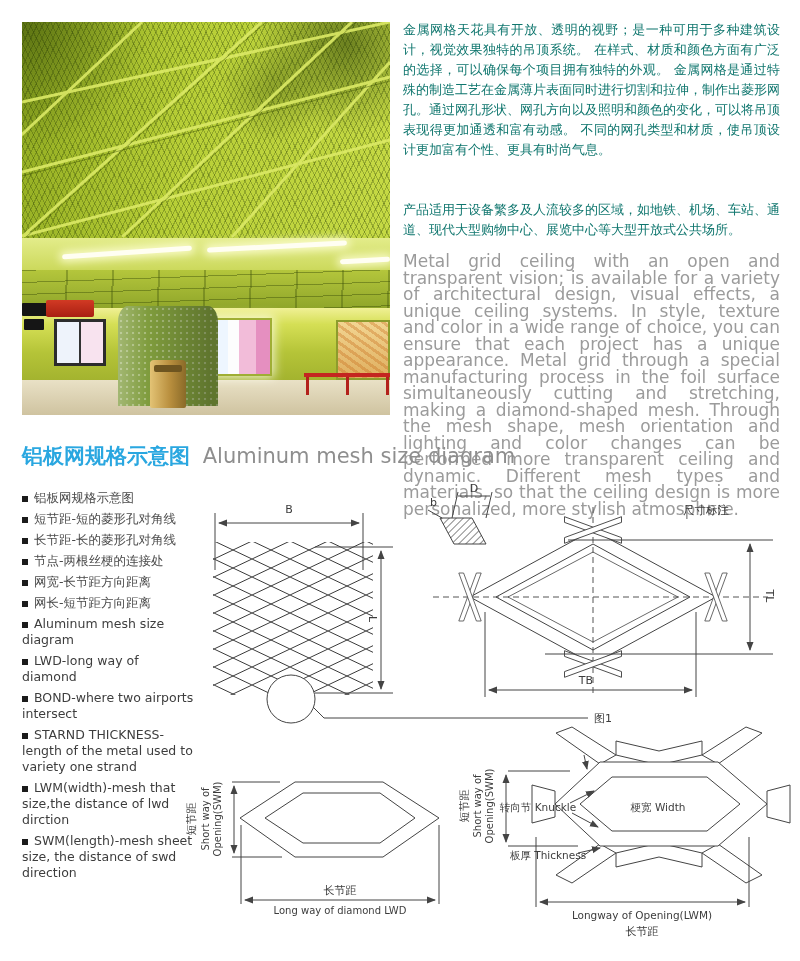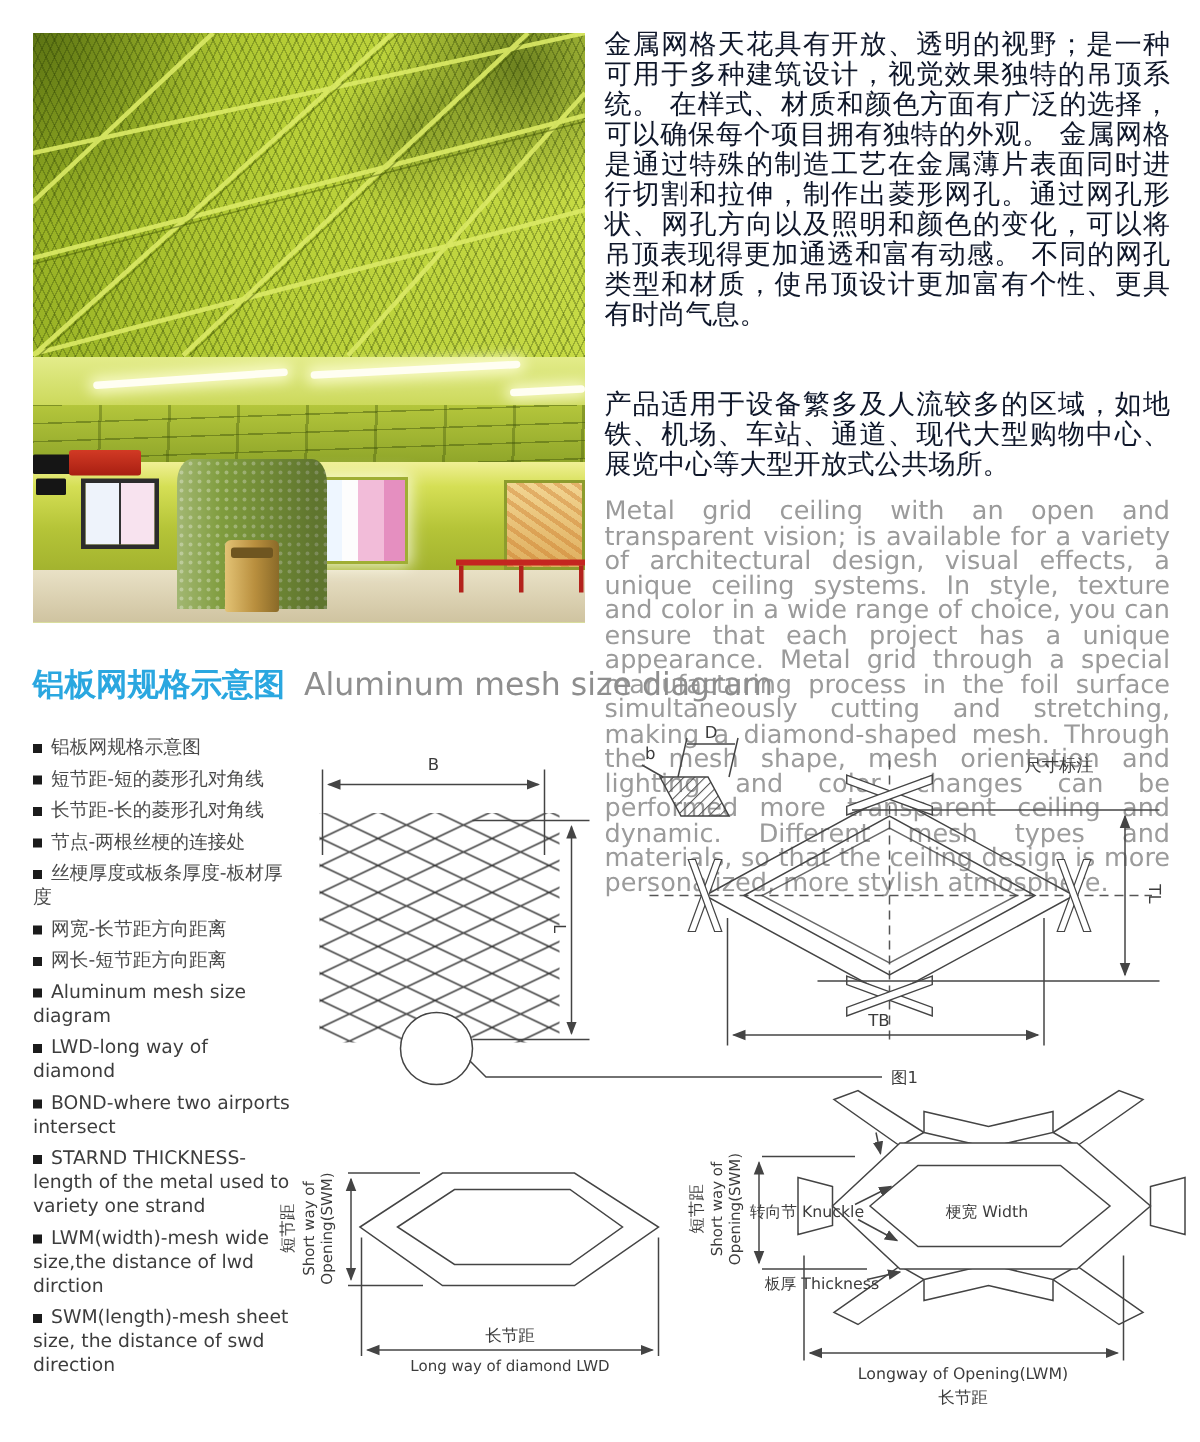--- a/index.html
+++ b/index.html
@@ -55,21 +55,21 @@
   .lb-right { left:314px; top:298px; width:54px; height:60px; border:2px solid #8d9c2d;
     background:
       repeating-linear-gradient(35deg, rgba(200,110,30,.35) 0 3px, transparent 3px 7px),
       linear-gradient(#f2d592,#dfae5e); }
   .railing { position:absolute; left:282px; top:351px; width:86px; height:4px; background:#c42620; }
   .rail-post { position:absolute; width:3px; height:18px; top:355px; background:#b3221c; }
 
   
   .col-right { position:absolute; left:403px; top:20px; width:377px; }
   .col-right p { text-align:justify; }
-  .p-cn { font-size:18px; line-height:20px; color:#0f172a; }
+  .p-cn { font-size:13px; line-height:20px; color:#0f766e; }
   .p-cn1 { margin-bottom:21px; }
   .p-cn2 { margin-bottom:13px;margin-top:40px; }
   .p-en { font-size:17px; line-height:16.5px; color:#9b9b9b; }
   .p-en1 { margin-bottom:18px; }
 
   
   .sec-title { position:absolute; left:22px; top:442px; font-size:21px; white-space:nowrap;text-align:center; }
   .sec-title .cn { color:#2aa7e0; font-weight:bold; }
   .sec-title .en { color:#8e8e8e; margin-left:6px; }
 
@@ -160,28 +160,27 @@
   <div class="sec-title">
     <span class="cn">铝板网规格示意图</span>
     <span class="en">Aluminum mesh size diagram</span>
   </div>
 
   <ul class="legend">
     <li class="cn-item">铝板网规格示意图</li>
     <li class="cn-item">短节距-短的菱形孔对角线</li>
     <li class="cn-item">长节距-长的菱形孔对角线</li>
     <li class="cn-item">节点-两根丝梗的连接处</li>
-    <li class="cn-item">丝梗厚度或板条厚度-板材厚度</li>
     <li class="cn-item">网宽-长节距方向距离</li>
     <li class="cn-item">网长-短节距方向距离</li>
     <li class="en-item">Aluminum mesh size diagram</li>
     <li class="en-item">LWD-long way of diamond</li>
     <li class="en-item">BOND-where two airports intersect</li>
     <li class="en-item">STARND THICKNESS-length of the metal used to variety one strand</li>
-    <li class="en-item">LWM(width)-mesh wide size,the distance of lwd dirction</li>
+    <li class="en-item">LWM(width)-mesh that size,the distance of lwd dirction</li>
     <li class="en-item">SWM(length)-mesh sheet size, the distance of swd direction</li>
   </ul>
 
   <svg style="left:195px; top:487px;" width="210" height="250" viewBox="0 0 210 250">
     <rect x="18" y="55" width="160" height="153" fill="url(#diam)"></rect>
     <g class="ln">
       <line x1="20" y1="26" x2="20" y2="83"></line>
       <line x1="168" y1="26" x2="168" y2="83"></line>
       <line x1="24" y1="36" x2="164" y2="36" marker-start="url(#mA)" marker-end="url(#mA)"></line>
     </g>

